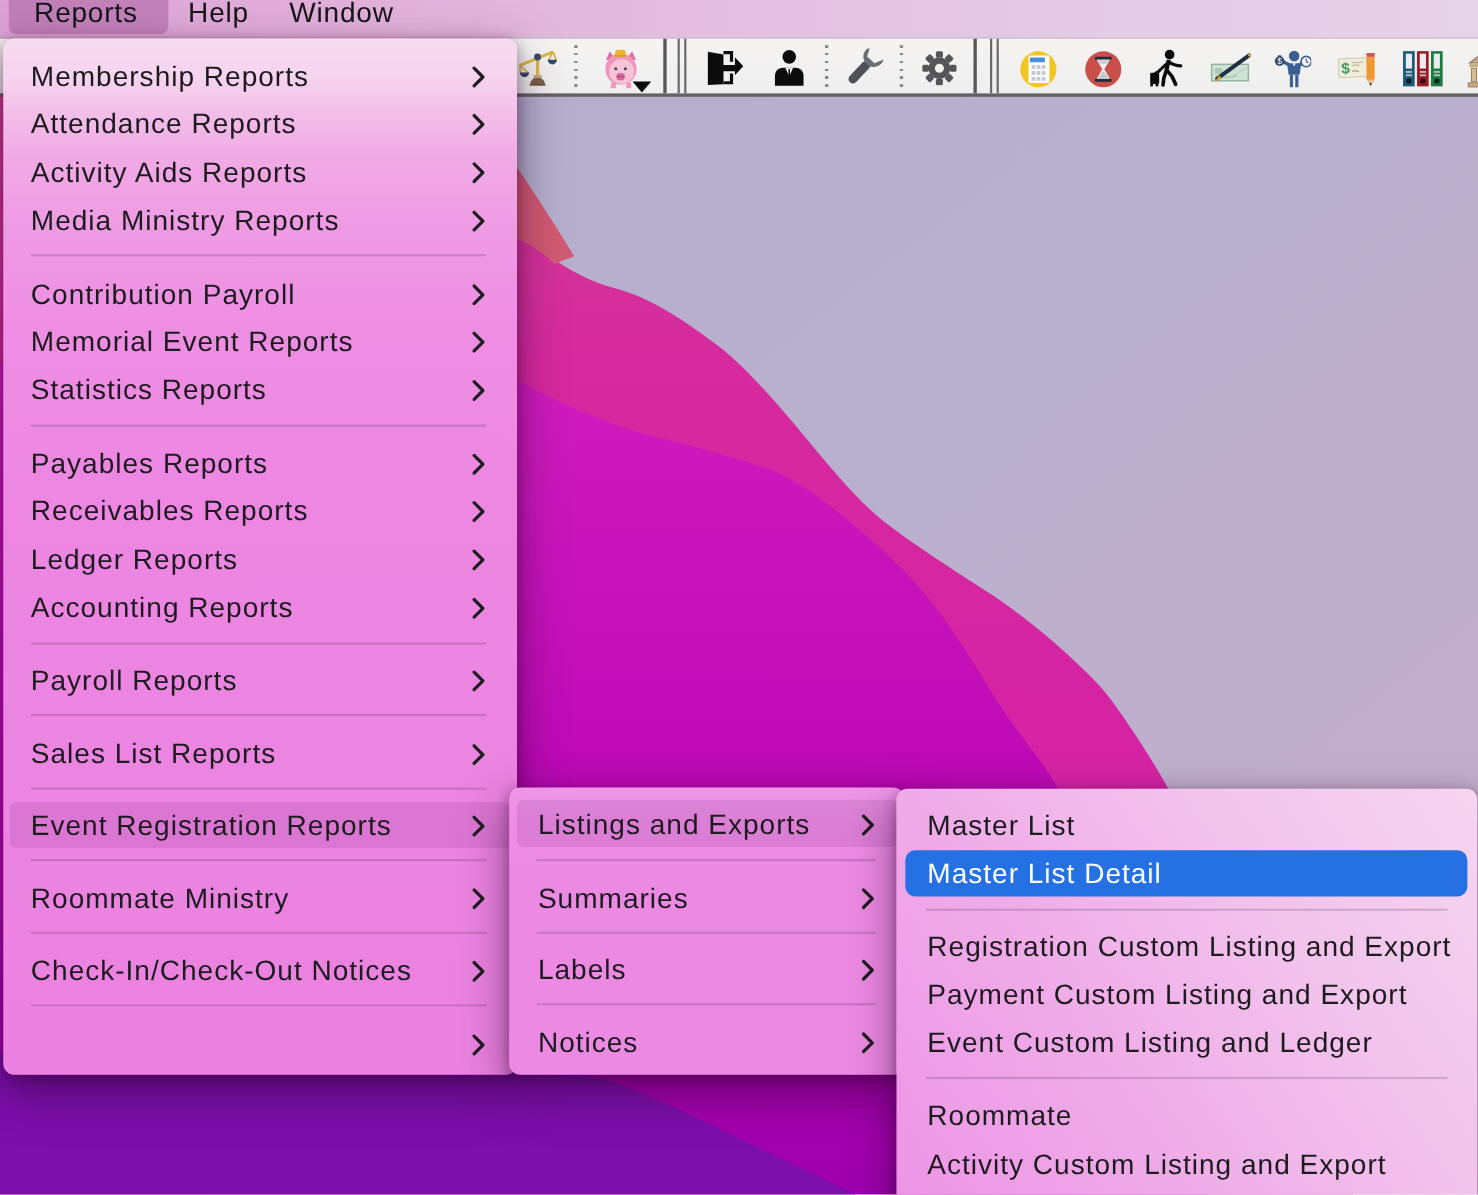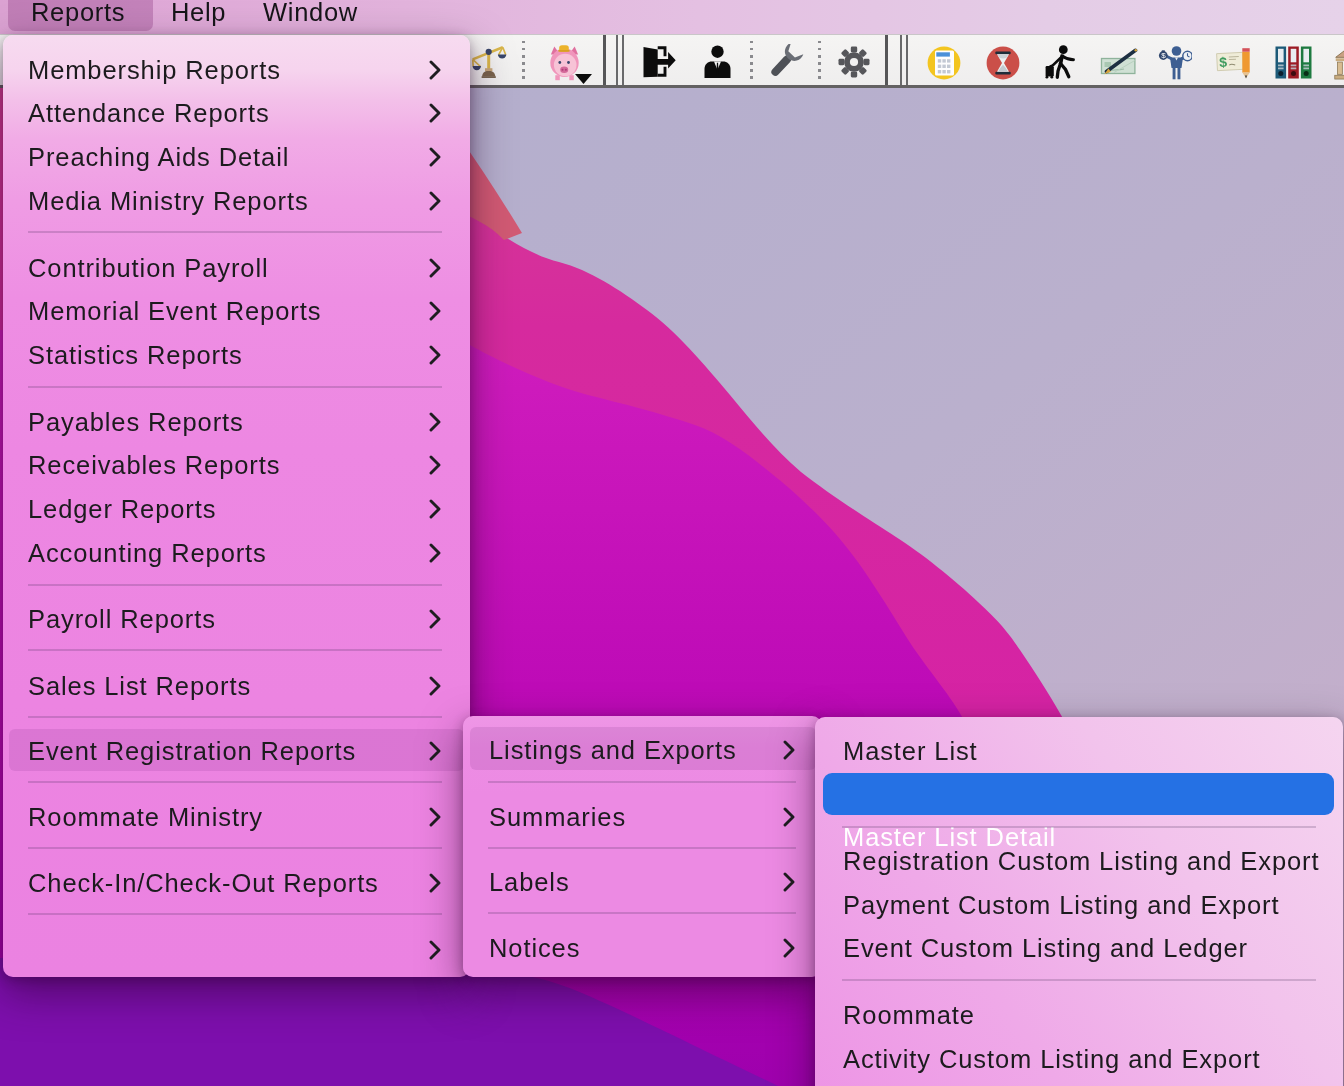--- a/index.html
+++ b/index.html
@@ -31,21 +31,21 @@
 #panel2{background:linear-gradient(180deg,#ee97e6 0,#ed8de4 12%,#ec8ae3 30%,#ec8ae3 100%);}
 #panel3{background:linear-gradient(235deg,#f5d5f0 0%,#f2c3ec 32%,#efa9e8 65%,#ed92e5 100%);}
 #panel1{left:3px;top:35px;width:467px;height:942px;}
 #panel2{left:463px;top:716px;width:359px;height:261px;}
 #panel3{left:815px;top:717px;width:528px;height:430px;border-radius:10px 10px 0 0;}
 .item{position:absolute;height:44px;line-height:44px;font-size:25.5px;letter-spacing:0.9px;white-space:nowrap;}
 .sep{position:absolute;height:2px;background:rgba(62,40,80,0.20);}
 .hl{position:absolute;border-radius:6px;background:rgba(70,0,90,0.10);}
 .chev{position:absolute;width:12px;height:20px;}
 .bluehl{position:absolute;border-radius:9px;background:#2571e4;}
-.white{color:#fff;margin-top:42px;}
+.white{color:#fff;}
 </style></head>
 <body>
 <div id="stage">
 <svg id="wall" width="1344" height="1086" viewBox="0 0 1344 1086">
   <defs>
     <linearGradient id="lav" x1="0" y1="0" x2="1" y2="1">
       <stop offset="0" stop-color="#b1aecd"></stop>
           <stop offset="0.55" stop-color="#bab0cd"></stop>
       <stop offset="1" stop-color="#c8aeca"></stop>
     </linearGradient>
@@ -245,42 +245,42 @@
 <div id="menubar">
   <div id="mhl"></div>
   <div class="mlabel" style="left:31px">Reports</div>
   <div class="mlabel" style="left:171px">Help</div>
   <div class="mlabel" style="left:263px">Window</div>
 </div>
 
 <div id="panel1" class="panel">
   <div class="item" style="left:25px;top:56px">Attendance Reports</div>
   <div class="item" style="left:25px;top:13px">Membership Reports</div>
-  <div class="item" style="left:25px;top:100px">Preaching Aids Detail</div>
+  <div class="item" style="left:25px;top:100px">Activity Aids Reports</div>
   <div class="item" style="left:25px;top:143.5px">Media Ministry Reports</div>
   <div class="sep" style="left:25px;top:196px;width:414px"></div>
   <div class="item" style="left:25px;top:210.5px">Contribution Payroll</div>
   <div class="item" style="left:25px;top:254px">Memorial Event Reports</div>
   <div class="item" style="left:25px;top:298px">Statistics Reports</div>
   <div class="sep" style="left:25px;top:350.5px;width:414px"></div>
   <div class="item" style="left:25px;top:364.5px">Payables Reports</div>
   <div class="item" style="left:25px;top:408px">Receivables Reports</div>
   <div class="item" style="left:25px;top:452px">Ledger Reports</div>
   <div class="item" style="left:25px;top:495.5px">Accounting Reports</div>
   <div class="sep" style="left:25px;top:548.5px;width:414px"></div>
   <div class="item" style="left:25px;top:561.5px">Payroll Reports</div>
   <div class="sep" style="left:25px;top:614px;width:414px"></div>
   <div class="item" style="left:25px;top:628.5px">Sales List Reports</div>
   <div class="sep" style="left:25px;top:680.5px;width:414px"></div>
   <div class="hl" style="left:6px;top:694px;width:455px;height:41.5px"></div>
   <div class="item" style="left:25px;top:694px">Event Registration Reports</div>
   <div class="sep" style="left:25px;top:745.5px;width:414px"></div>
   <div class="item" style="left:25px;top:760px">Roommate Ministry</div>
   <div class="sep" style="left:25px;top:812px;width:414px"></div>
-  <div class="item" style="left:25px;top:826px">Check-In/Check-Out Reports</div>
+  <div class="item" style="left:25px;top:826px">Check-In/Check-Out Notices</div>
   <div class="sep" style="left:25px;top:878px;width:414px"></div>
   <svg class="chev" style="left:426px;top:25px" viewBox="0 0 12 20">
         <path d="M2 2 L10 10 L2 18" fill="none" stroke="#1e1d20" stroke-width="2.9" stroke-linecap="round" stroke-linejoin="round"></path>
       </svg>
   <svg class="chev" style="left:426px;top:68px" viewBox="0 0 12 20">
         <path d="M2 2 L10 10 L2 18" fill="none" stroke="#1e1d20" stroke-width="2.9" stroke-linecap="round" stroke-linejoin="round"></path>
       </svg>
   <svg class="chev" style="left:426px;top:112px" viewBox="0 0 12 20">
         <path d="M2 2 L10 10 L2 18" fill="none" stroke="#1e1d20" stroke-width="2.9" stroke-linecap="round" stroke-linejoin="round"></path>
       </svg>

